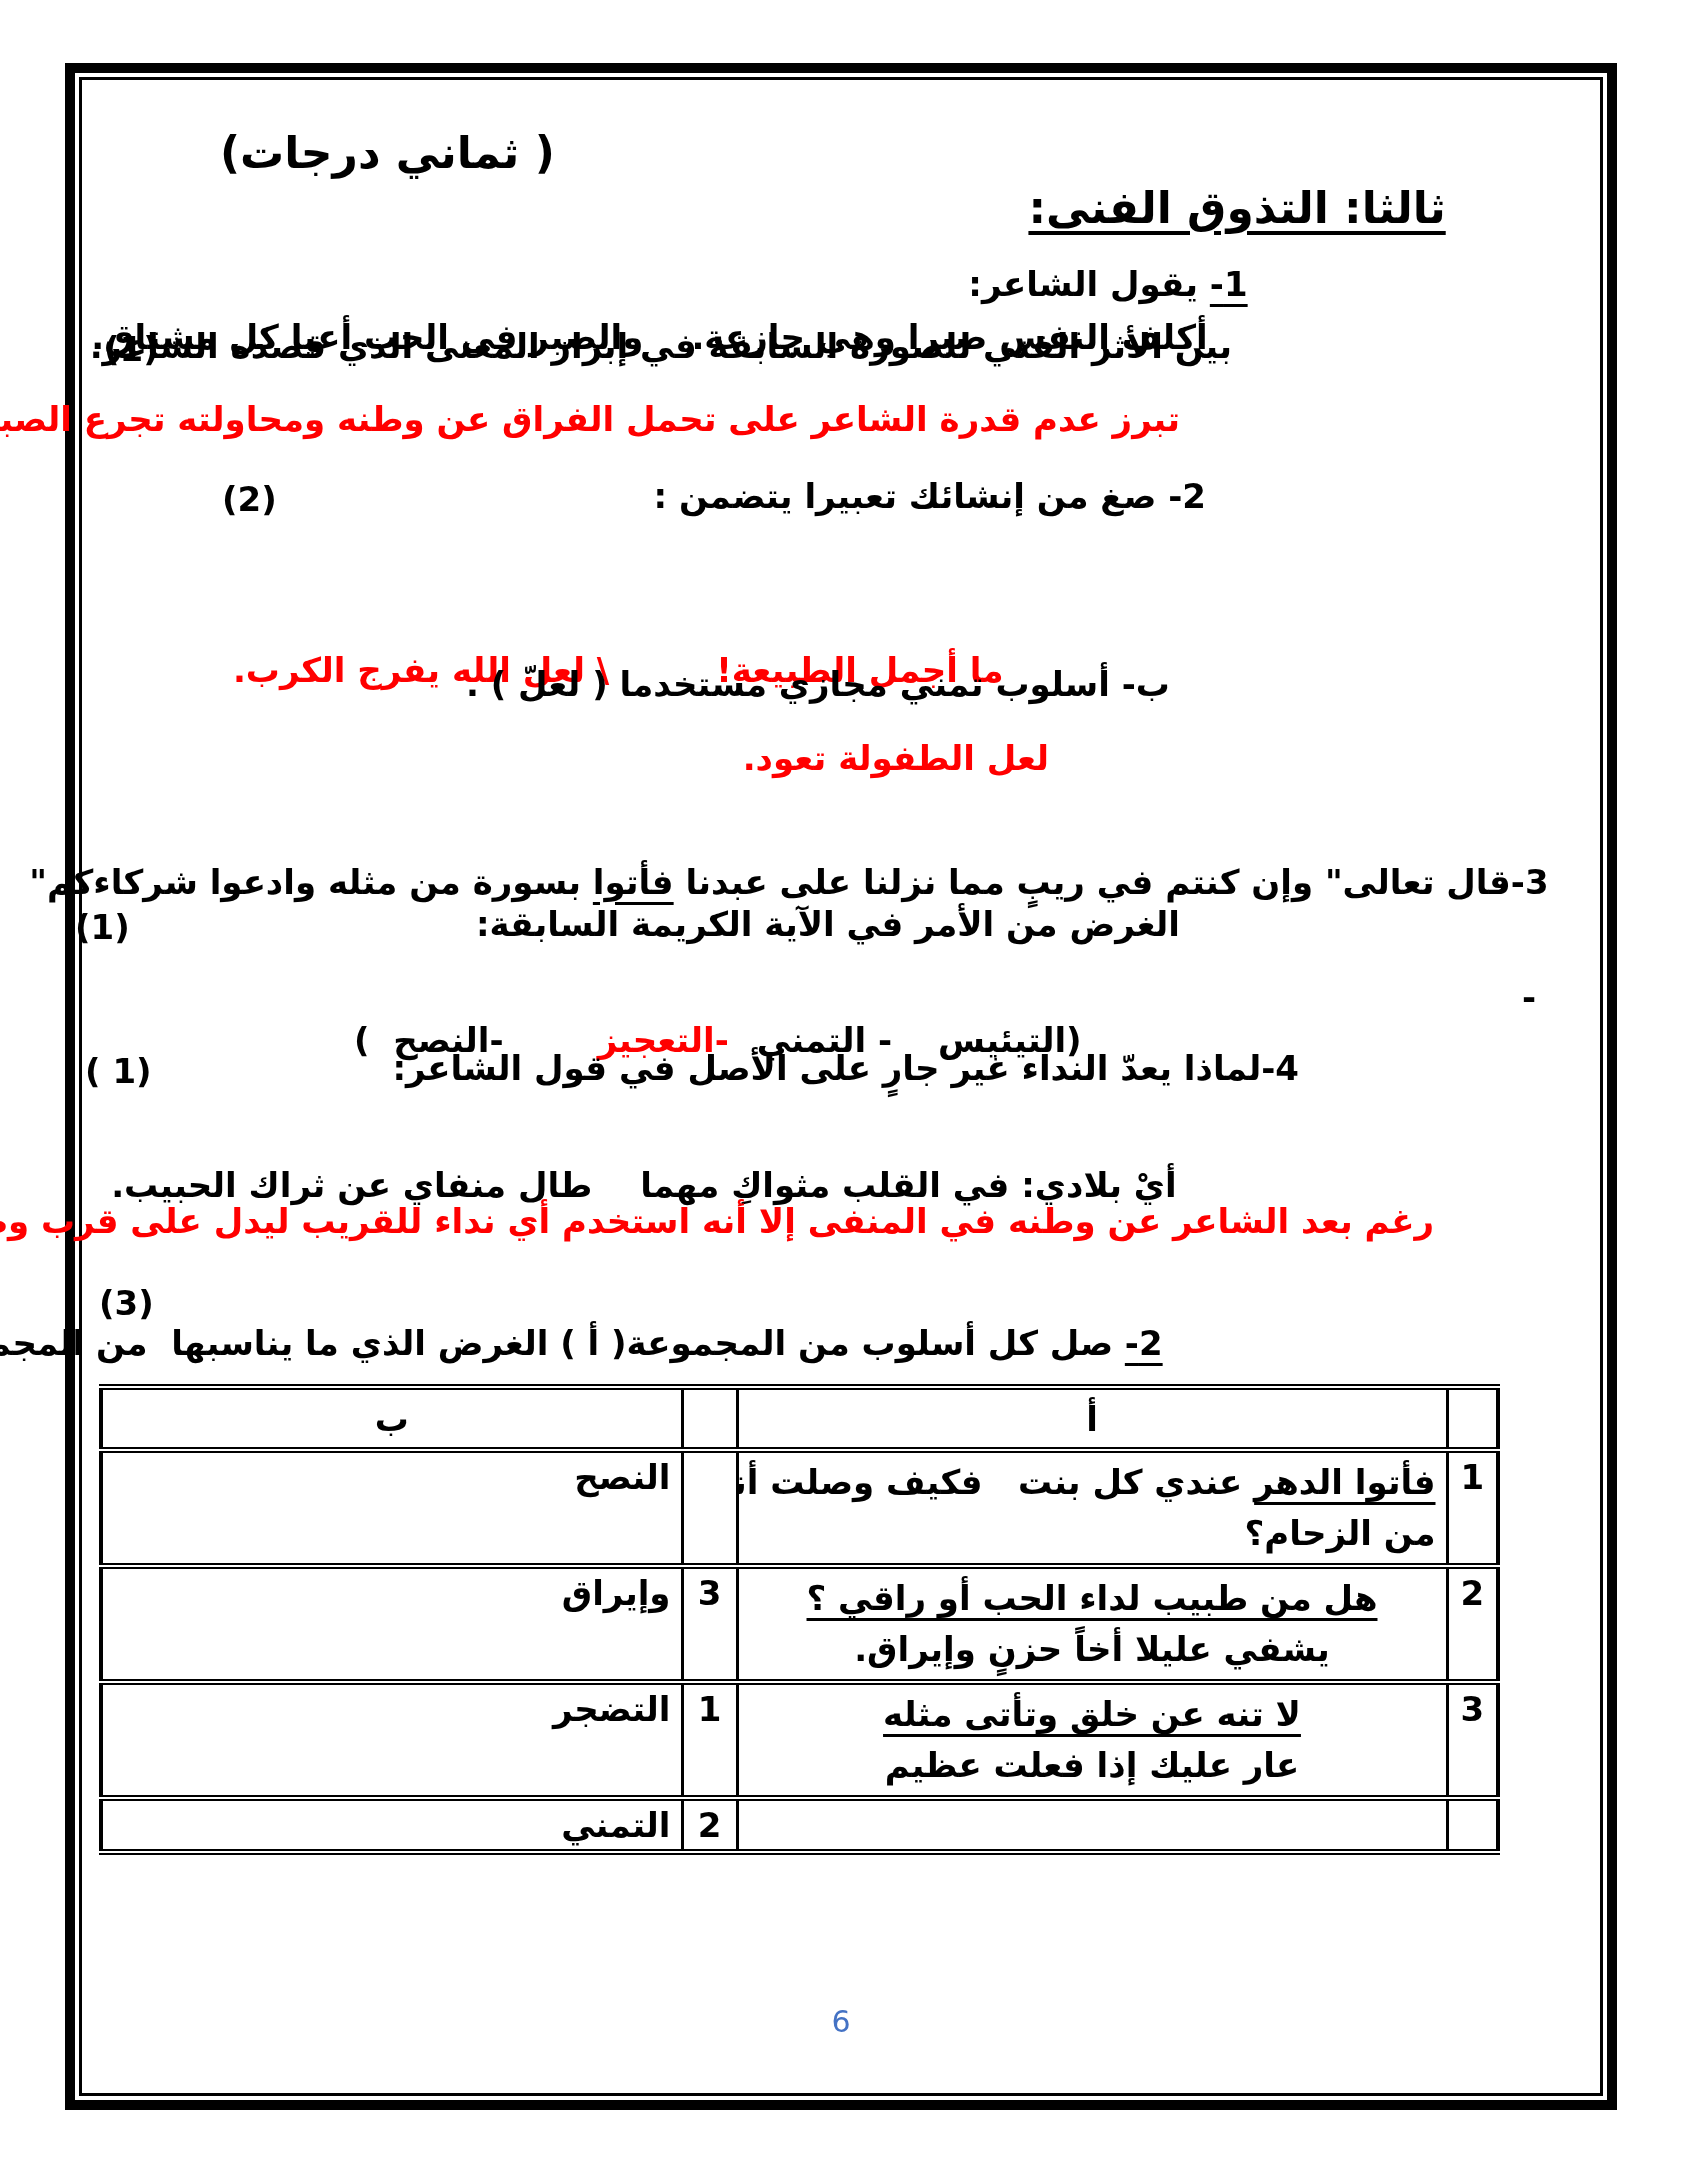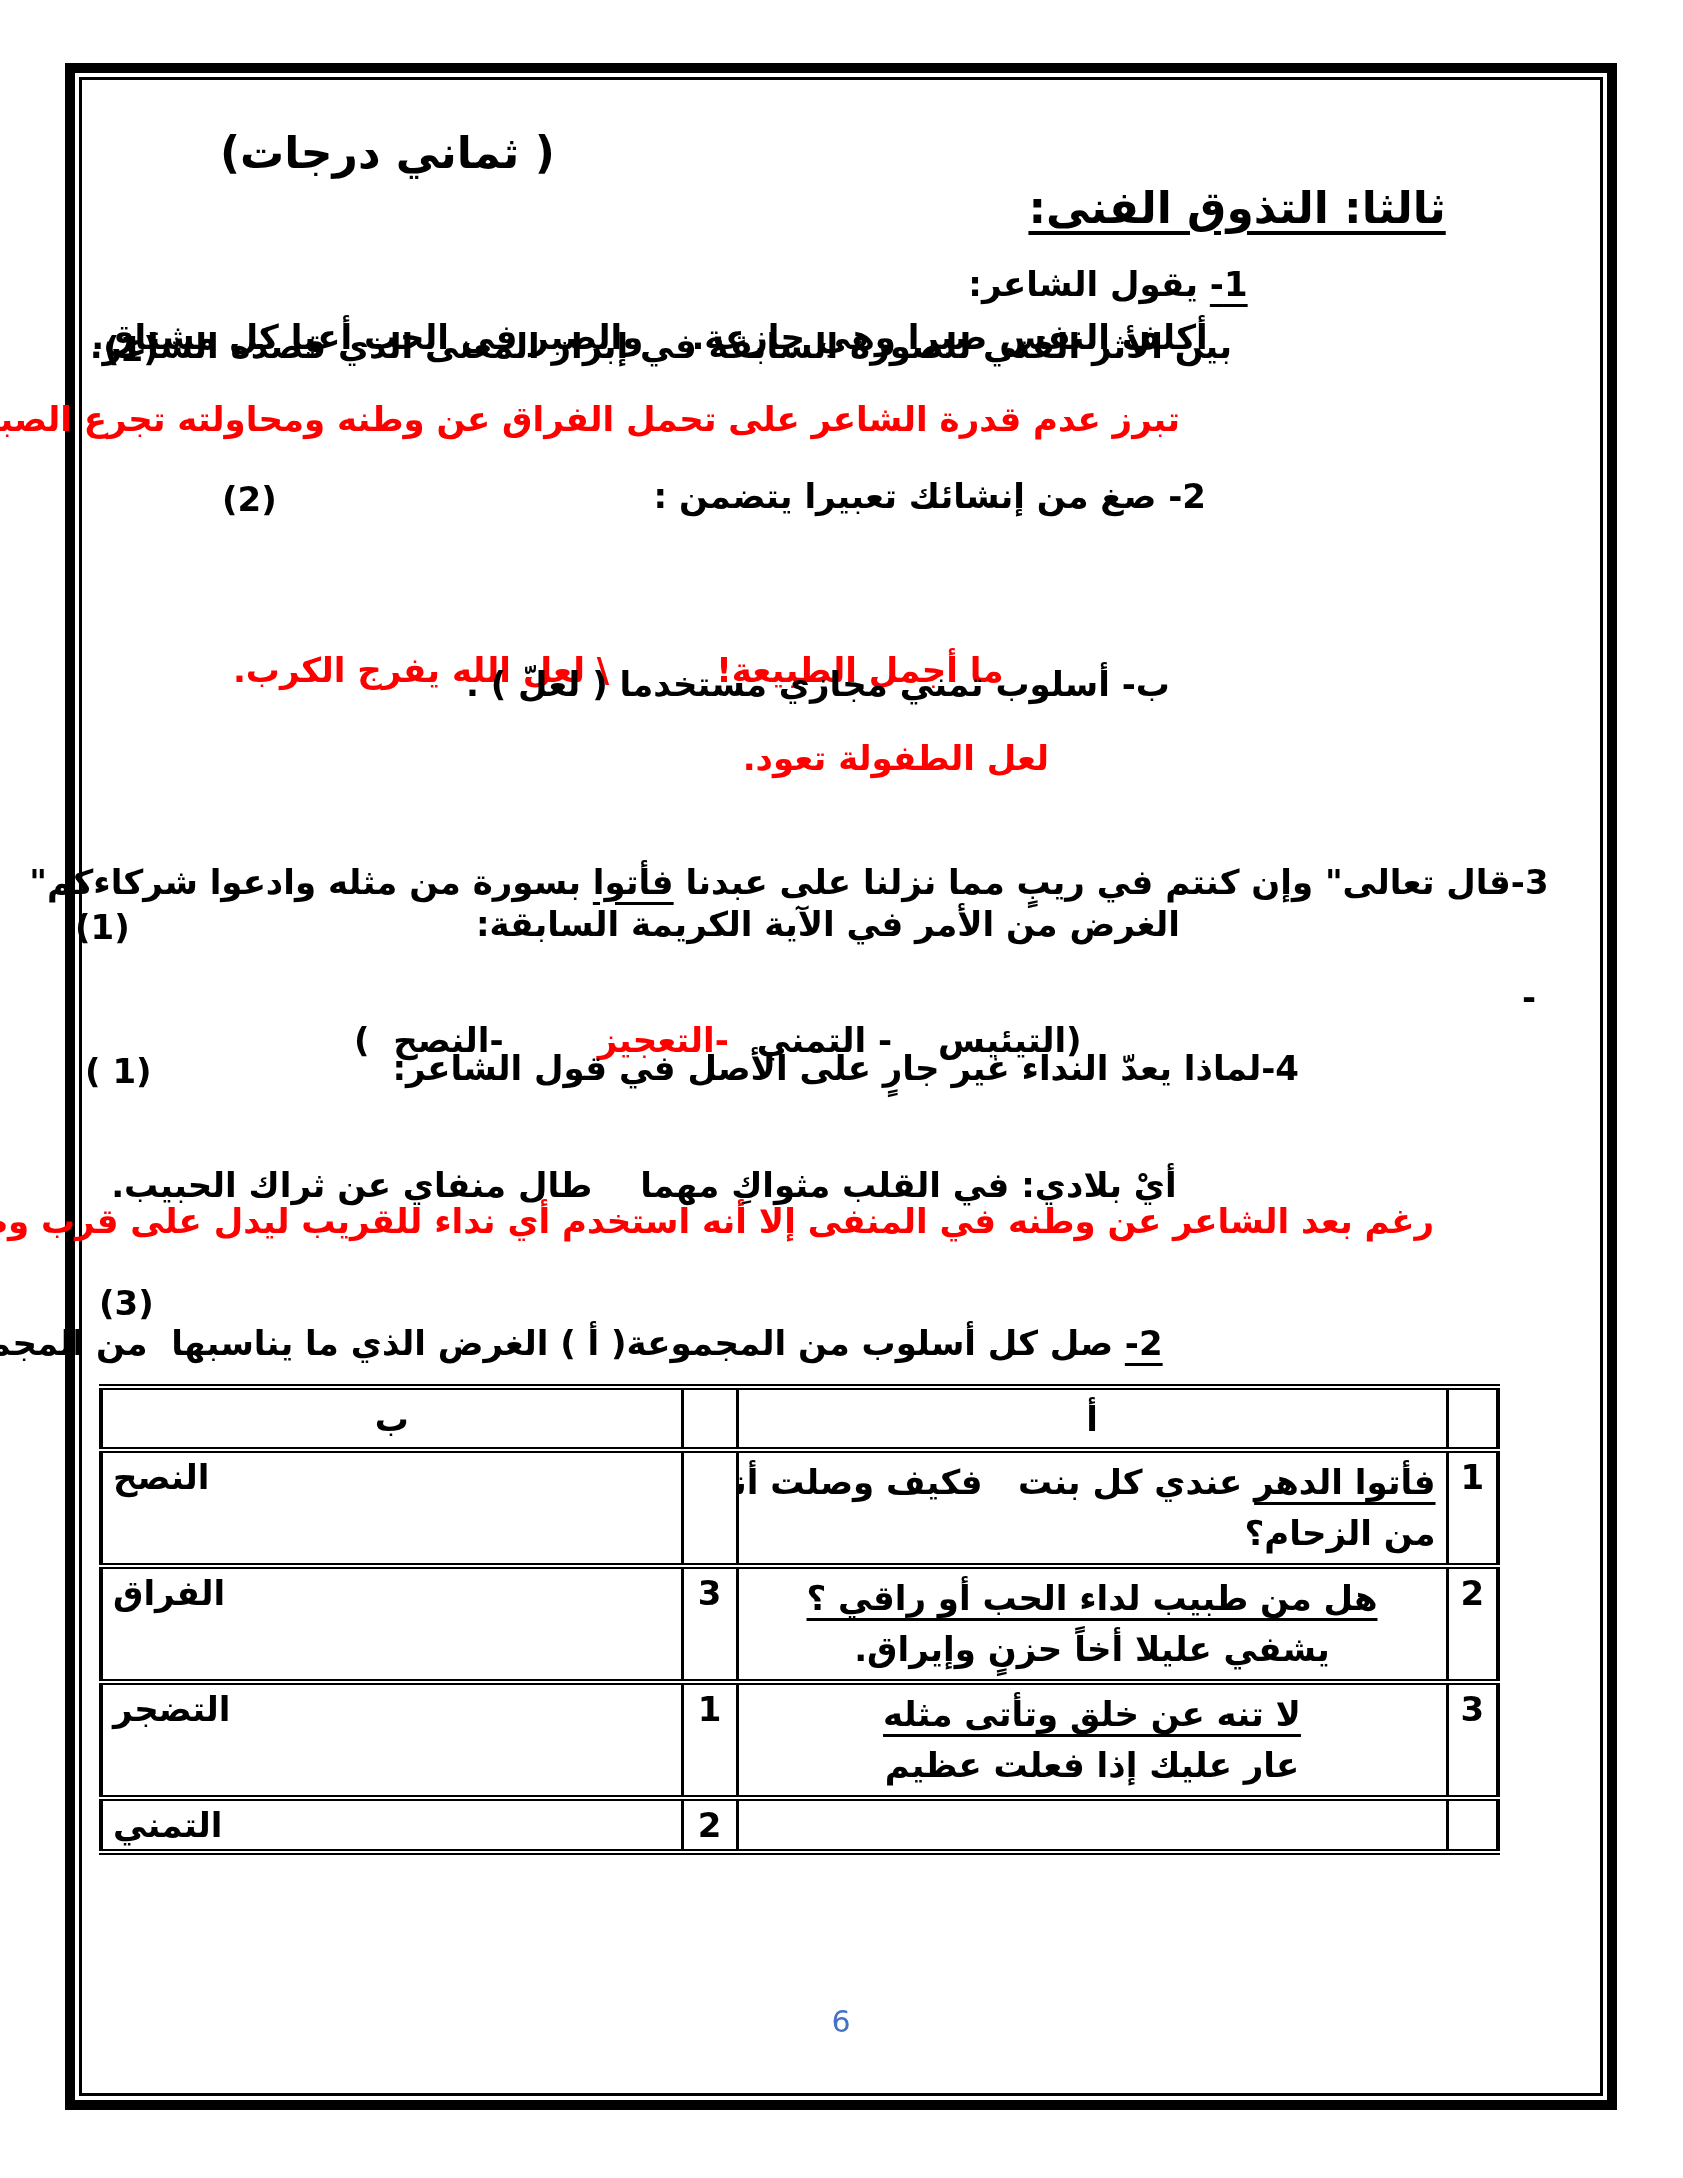--- a/index.html
+++ b/index.html
@@ -50,21 +50,21 @@
     border-top:6px double #000;
     border-bottom:6px double #000;
     vertical-align:top;
     font-size:34px;font-weight:bold;
     padding:4px 10px;
     overflow:hidden;
   }
   .match-table td.hdr{text-align:center;vertical-align:middle;padding:0;}
   .rownum{text-align:center;padding:4px 2px;}
   .matchnum{text-align:center;padding:4px 2px;}
-  .bcell{text-align:left;}
+  .bcell{text-align:right;}
   .acell{line-height:1.5;}
   .acell .l1{white-space:pre;}
   .a-right{text-align:right;}
   .a-center{text-align:center;}
   .pagenum{
     position:absolute;left:752px;top:2004px;width:178px;
     text-align:center;font-size:30px;font-weight:normal;
   }
 </style>
 </head>
@@ -143,21 +143,21 @@
       <td class="matchnum"></td>
       <td class="bcell">النصح</td>
     </tr>
     <tr style="height:104px">
       <td class="rownum">2</td>
       <td class="acell a-center">
         <span class="l1"><span class="u">هل من طبيب لداء الحب أو راقي ؟</span><span></span></span>
         <div>يشفي عليلا أخاً حزنٍ وإيراق.</div>
       </td>
       <td class="matchnum">3</td>
-      <td class="bcell">الفراق</td>
+      <td class="bcell">وإيراق</td>
     </tr>
     <tr style="height:102px">
       <td class="rownum">3</td>
       <td class="acell a-center">
         <span class="l1"><span class="u">لا تنه عن خلق وتأتى مثله</span><span></span></span>
         <div>عار عليك إذا فعلت عظيم</div>
       </td>
       <td class="matchnum">1</td>
       <td class="bcell">التضجر</td>
     </tr>

